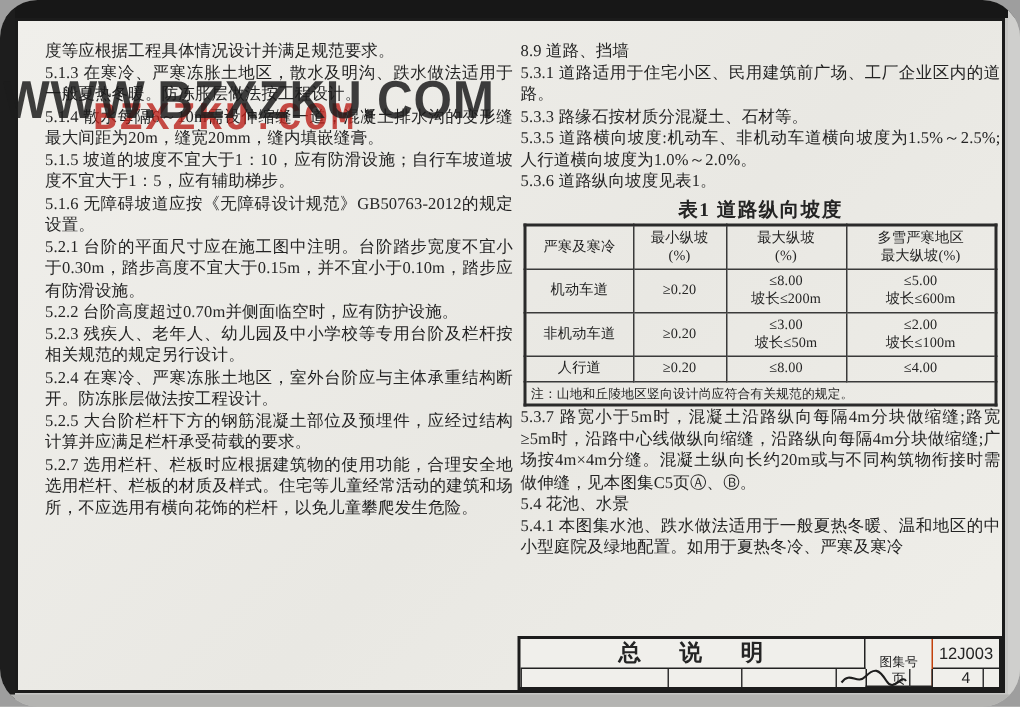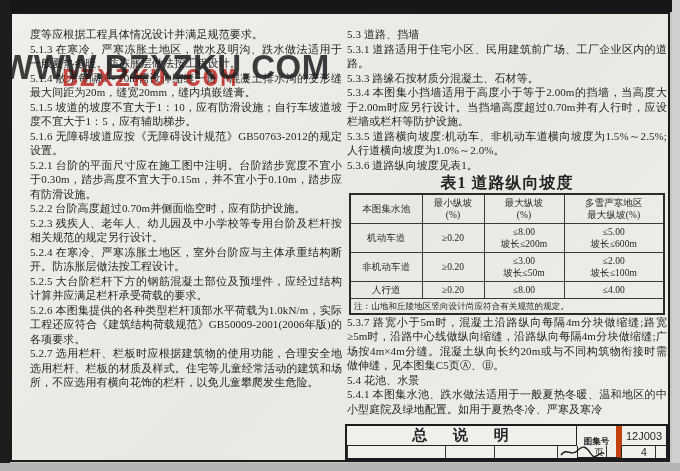--- a/index.html
+++ b/index.html
@@ -2,40 +2,41 @@
 <html><head>
 <meta charset="utf-8">
 <style>
   html,body{margin:0;padding:0;}
   body{background:#9e9e9e;}
   .canvas{
     position:relative; width:680px; height:471px; overflow:hidden;
     background:#c6c6c4;
     font-family:"Liberation Serif","DejaVu Serif",serif;
     color:#242424;
+    border-radius:25px;
   }
   
   .paper{
     position:absolute; left:10px; top:12px; width:660px; height:450px;
     background:linear-gradient(135deg,#f0efeb 0%,#e9e8e3 55%,#efeee9 100%);
     border:2px solid #1b1b1b; box-sizing:border-box;
   }
   .edge-top{position:absolute; left:0; top:0; width:680px; height:12px; background:#171717;}
   .edge-left{position:absolute; left:0; top:0; width:10px; height:471px; background:#1d1d1d;}
   .edge-right{position:absolute; right:0; top:0; width:8px; height:471px; background:#cfcfcd;}
   .edge-bottom{position:absolute; left:0; bottom:0; width:680px; height:8px; background:#b4b4b2;}
 
   
   .col{position:absolute; top:27px; font-size:11px; line-height:14.5px; letter-spacing:0.1px;}
   .col-left{left:30px; width:312px;}
   .col-right{left:347px; width:320px;}
   .para{margin:0; text-align:justify; text-align-last:left;}
 
   
-  .tbl-caption{margin:4px 0 2px 0; text-align:center; font-weight:bold; font-size:16px; letter-spacing:1px;}
+  .tbl-caption{margin:4px 0 2px 0; text-align:center; font-weight:bold; font-size:13px; letter-spacing:1px;}
   table.tbl{border-collapse:collapse; width:314px; margin:0 auto; table-layout:fixed;
     border:2px solid #2a2a2a; font-size:9.5px; line-height:12px;}
   table.tbl th, table.tbl td{
     border:1px solid #3a3a3a; text-align:center; vertical-align:middle;
     padding:2px 1px; white-space:pre-line; font-weight:normal;
   }
   table.tbl col.c1{width:72px;} table.tbl col.c2{width:62px;}
   table.tbl col.c3{width:80px;} table.tbl col.c4{width:100px;}
   table.tbl .note-cell{text-align:left; font-size:8.5px; padding:2px 3px; line-height:10px;}
 
@@ -47,21 +48,21 @@
   .wm-main{position:absolute; left:2px; top:2px;
     font-family:"Liberation Sans","DejaVu Sans",sans-serif; font-weight:bold;
     font-size:33px; letter-spacing:0.5px; color:rgba(28,28,28,0.85); transform:scaleY(1.08);}
 
   
   .titleblock{position:absolute; left:345px; top:424px; width:323px; height:36px;
     border:2px solid #1c1c1c; box-sizing:border-box; background:#f0efeb;}
   .tb-cell{position:absolute; box-sizing:border-box; display:flex; align-items:center; justify-content:center;}
   .tb-title{left:0; top:0; width:230px; height:20px; border-right:1px solid #222; border-bottom:1px solid #222;
     font-size:15px; font-weight:bold; letter-spacing:2px; word-spacing:18px;}
-  .tb-atlas-label{left:230px; top:0; width:45px; height:32px; border-right:6px solid #c2410c; border-bottom:1px solid #222; font-size:8.5px;font-weight:bold;}
+  .tb-atlas-label{left:230px; top:0; width:45px; height:32px; border-right:1px solid #c2410c; border-bottom:1px solid #222; font-size:8.5px;}
   .tb-atlas-no{left:275px; top:0; width:44px; height:20px; border-bottom:1px solid #222; font-size:11px; font-family:"Liberation Sans",sans-serif;text-align:right;}
   .tb-page-label{left:230px; top:20px; width:45px; height:12px; border-right:1px solid #222; font-size:9px;}
   .tb-page-no{left:275px; top:20px; width:44px; height:12px; font-size:10.5px; font-family:"Liberation Sans",sans-serif;}
   .tb-bottom{position:absolute; left:0; top:20px; width:230px; height:12px; border-right:1px solid #222; display:flex;gap:48px;}
   .tb-s{box-sizing:border-box; border-right:1px solid #333; font-size:8px; display:flex; align-items:center; justify-content:center; overflow:hidden; white-space:nowrap;}
   .tb-s:last-child{border-right:none;}
   .sig-svg{display:block;}
   .sig-overlap{position:absolute; left:212px; top:19px; width:46px; height:14px; z-index:3;}
 </style>
 </head>
@@ -78,46 +79,44 @@
       <p class="para">度等应根据工程具体情况设计并满足规范要求。</p>
       <p class="para">5.1.3 在寒冷、严寒冻胀土地区，散水及明沟、跌水做法适用于一般夏热冬暖。防冻胀层做法按工程设计。</p>
       <p class="para">5.1.4 散水每隔6～10m需设伸缩缝一道，混凝土排水沟的变形缝最大间距为20m，缝宽20mm，缝内填嵌缝膏。</p>
       <p class="para">5.1.5 坡道的坡度不宜大于1：10，应有防滑设施；自行车坡道坡度不宜大于1：5，应有辅助梯步。</p>
       <p class="para">5.1.6 无障碍坡道应按《无障碍设计规范》GB50763-2012的规定设置。</p>
       <p class="para">5.2.1 台阶的平面尺寸应在施工图中注明。台阶踏步宽度不宜小于0.30m，踏步高度不宜大于0.15m，并不宜小于0.10m，踏步应有防滑设施。</p>
       <p class="para">5.2.2 台阶高度超过0.70m并侧面临空时，应有防护设施。</p>
       <p class="para">5.2.3 残疾人、老年人、幼儿园及中小学校等专用台阶及栏杆按相关规范的规定另行设计。</p>
       <p class="para">5.2.4 在寒冷、严寒冻胀土地区，室外台阶应与主体承重结构断开。防冻胀层做法按工程设计。</p>
       <p class="para">5.2.5 大台阶栏杆下方的钢筋混凝土部位及预埋件，应经过结构计算并应满足栏杆承受荷载的要求。</p>
-      <p class="para">5.2.6 本图集提供的各种类型栏杆顶部水平荷载为1.0kN/m，实际工程还应符合《建筑结构荷载规范》GB50009-2001(2006年版)的各项要求。</p>
       <p class="para">5.2.7 选用栏杆、栏板时应根据建筑物的使用功能，合理安全地选用栏杆、栏板的材质及样式。住宅等儿童经常活动的建筑和场所，不应选用有横向花饰的栏杆，以免儿童攀爬发生危险。</p>
     </div>
 
   <div class="col col-right">
     <div>
-        <p class="para">5.3 道路、挡墙</p>
+        <p class="para">8.9 道路、挡墙</p>
         <p class="para">5.3.1 道路适用于住宅小区、民用建筑前广场、工厂企业区内的道路。</p>
         <p class="para">5.3.3 路缘石按材质分混凝土、石材等。</p>
-        <p class="para">5.3.4 本图集小挡墙适用于高度小于等于2.00m的挡墙，当高度大于2.00m时应另行设计。当挡墙高度超过0.70m并有人行时，应设栏墙或栏杆等防护设施。</p>
         <p class="para">5.3.5 道路横向坡度:机动车、非机动车道横向坡度为1.5%～2.5%; 人行道横向坡度为1.0%～2.0%。</p>
         <p class="para">5.3.6 道路纵向坡度见表1。</p>
       </div>
 
     <div class="tbl-caption">表1 道路纵向坡度</div>
 
     <table class="tbl">
       <colgroup>
           <col class="c1">
           <col class="c2">
           <col class="c3">
           <col class="c4">
         </colgroup>
       <thead>
         <tr>
-          <th>本图集水池</th>
+          <th>严寒及寒冷</th>
           <th>最小纵坡
 (%)</th>
           <th>最大纵坡
 (%)</th>
           <th>多雪严寒地区
 最大纵坡(%)</th>
         </tr>
       </thead>
       <tbody>
         <tr>

